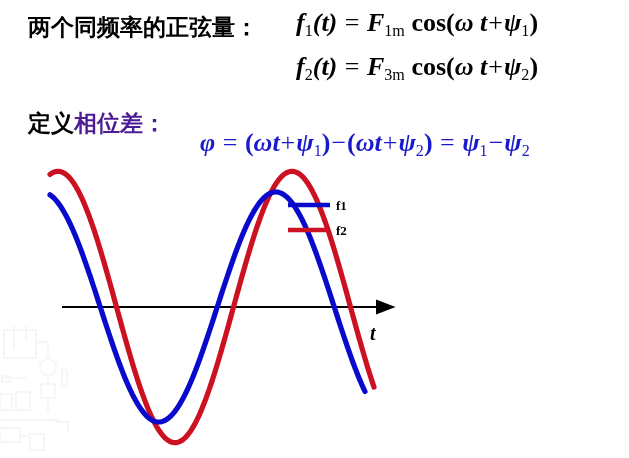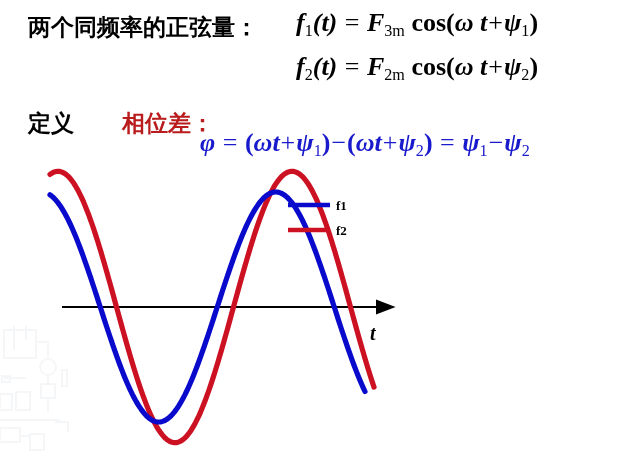--- a/index.html
+++ b/index.html
@@ -23,21 +23,21 @@
 
   .line{position:absolute;white-space:nowrap;}
 
   .cn{
     font-family:"DejaVu Sans", sans-serif;
     font-weight:bold;
     font-size:23px;
     color:#000000;
     letter-spacing:0px;
   }
-  .cn.blue{color:#b91c1c;margin-left:48px;}
+  .cn.blue{color:#4c1d95;}
 
   .mathline{
     font-family:"Liberation Serif", serif;
     font-size:26px;
     color:#000000;
     font-weight:bold;
   }
   .mathline.blue{color:#1a1acd;}
 
   .mi{font-style:italic;font-weight:bold;}
@@ -93,29 +93,29 @@
     </g>
   </svg>
 
   <div class="textblock">
 
     <div class="line cn" id="row-cn1">两个同频率的正弦量：</div>
 
     <div class="line mathline" id="row-f1">
       <span class="mi">f</span><span class="sub">1</span><span class="mi">(t)</span>
       <span class="op">=</span>
-      <span class="mi">F</span><span class="sub">3m</span>
+      <span class="mi">F</span><span class="sub">1m</span>
       <span class="mup">cos</span><span class="paren">(</span><span class="gk">ω</span>
       <span class="mi">t</span><span class="op">+</span><span class="gk">ψ</span><span class="sub">1</span><span class="paren">)</span>
     </div>
 
     <div class="line mathline" id="row-f2">
       <span class="mi">f</span><span class="sub">2</span><span class="mi">(t)</span>
       <span class="op">=</span>
-      <span class="mi">F</span><span class="sub">2m</span>
+      <span class="mi">F</span><span class="sub">3m</span>
       <span class="mup">cos</span><span class="paren">(</span><span class="gk">ω</span>
       <span class="mi">t</span><span class="op">+</span><span class="gk">ψ</span><span class="sub">2</span><span class="paren">)</span>
     </div>
 
     <div class="line cn" id="row-cn2"><span>定义</span><span class="cn blue">相位差：</span></div>
 
     <div class="line mathline blue" id="row-phi">
       <span class="gk">φ</span>
       <span class="op">=</span>
       <span class="paren">(</span><span class="gk">ω</span><span class="mi">t</span><span class="op">+</span><span class="gk">ψ</span><span class="sub">1</span><span class="paren">)</span><span class="op">−</span><span class="paren">(</span><span class="gk">ω</span><span class="mi">t</span><span class="op">+</span><span class="gk">ψ</span><span class="sub">2</span><span class="paren">)</span>

